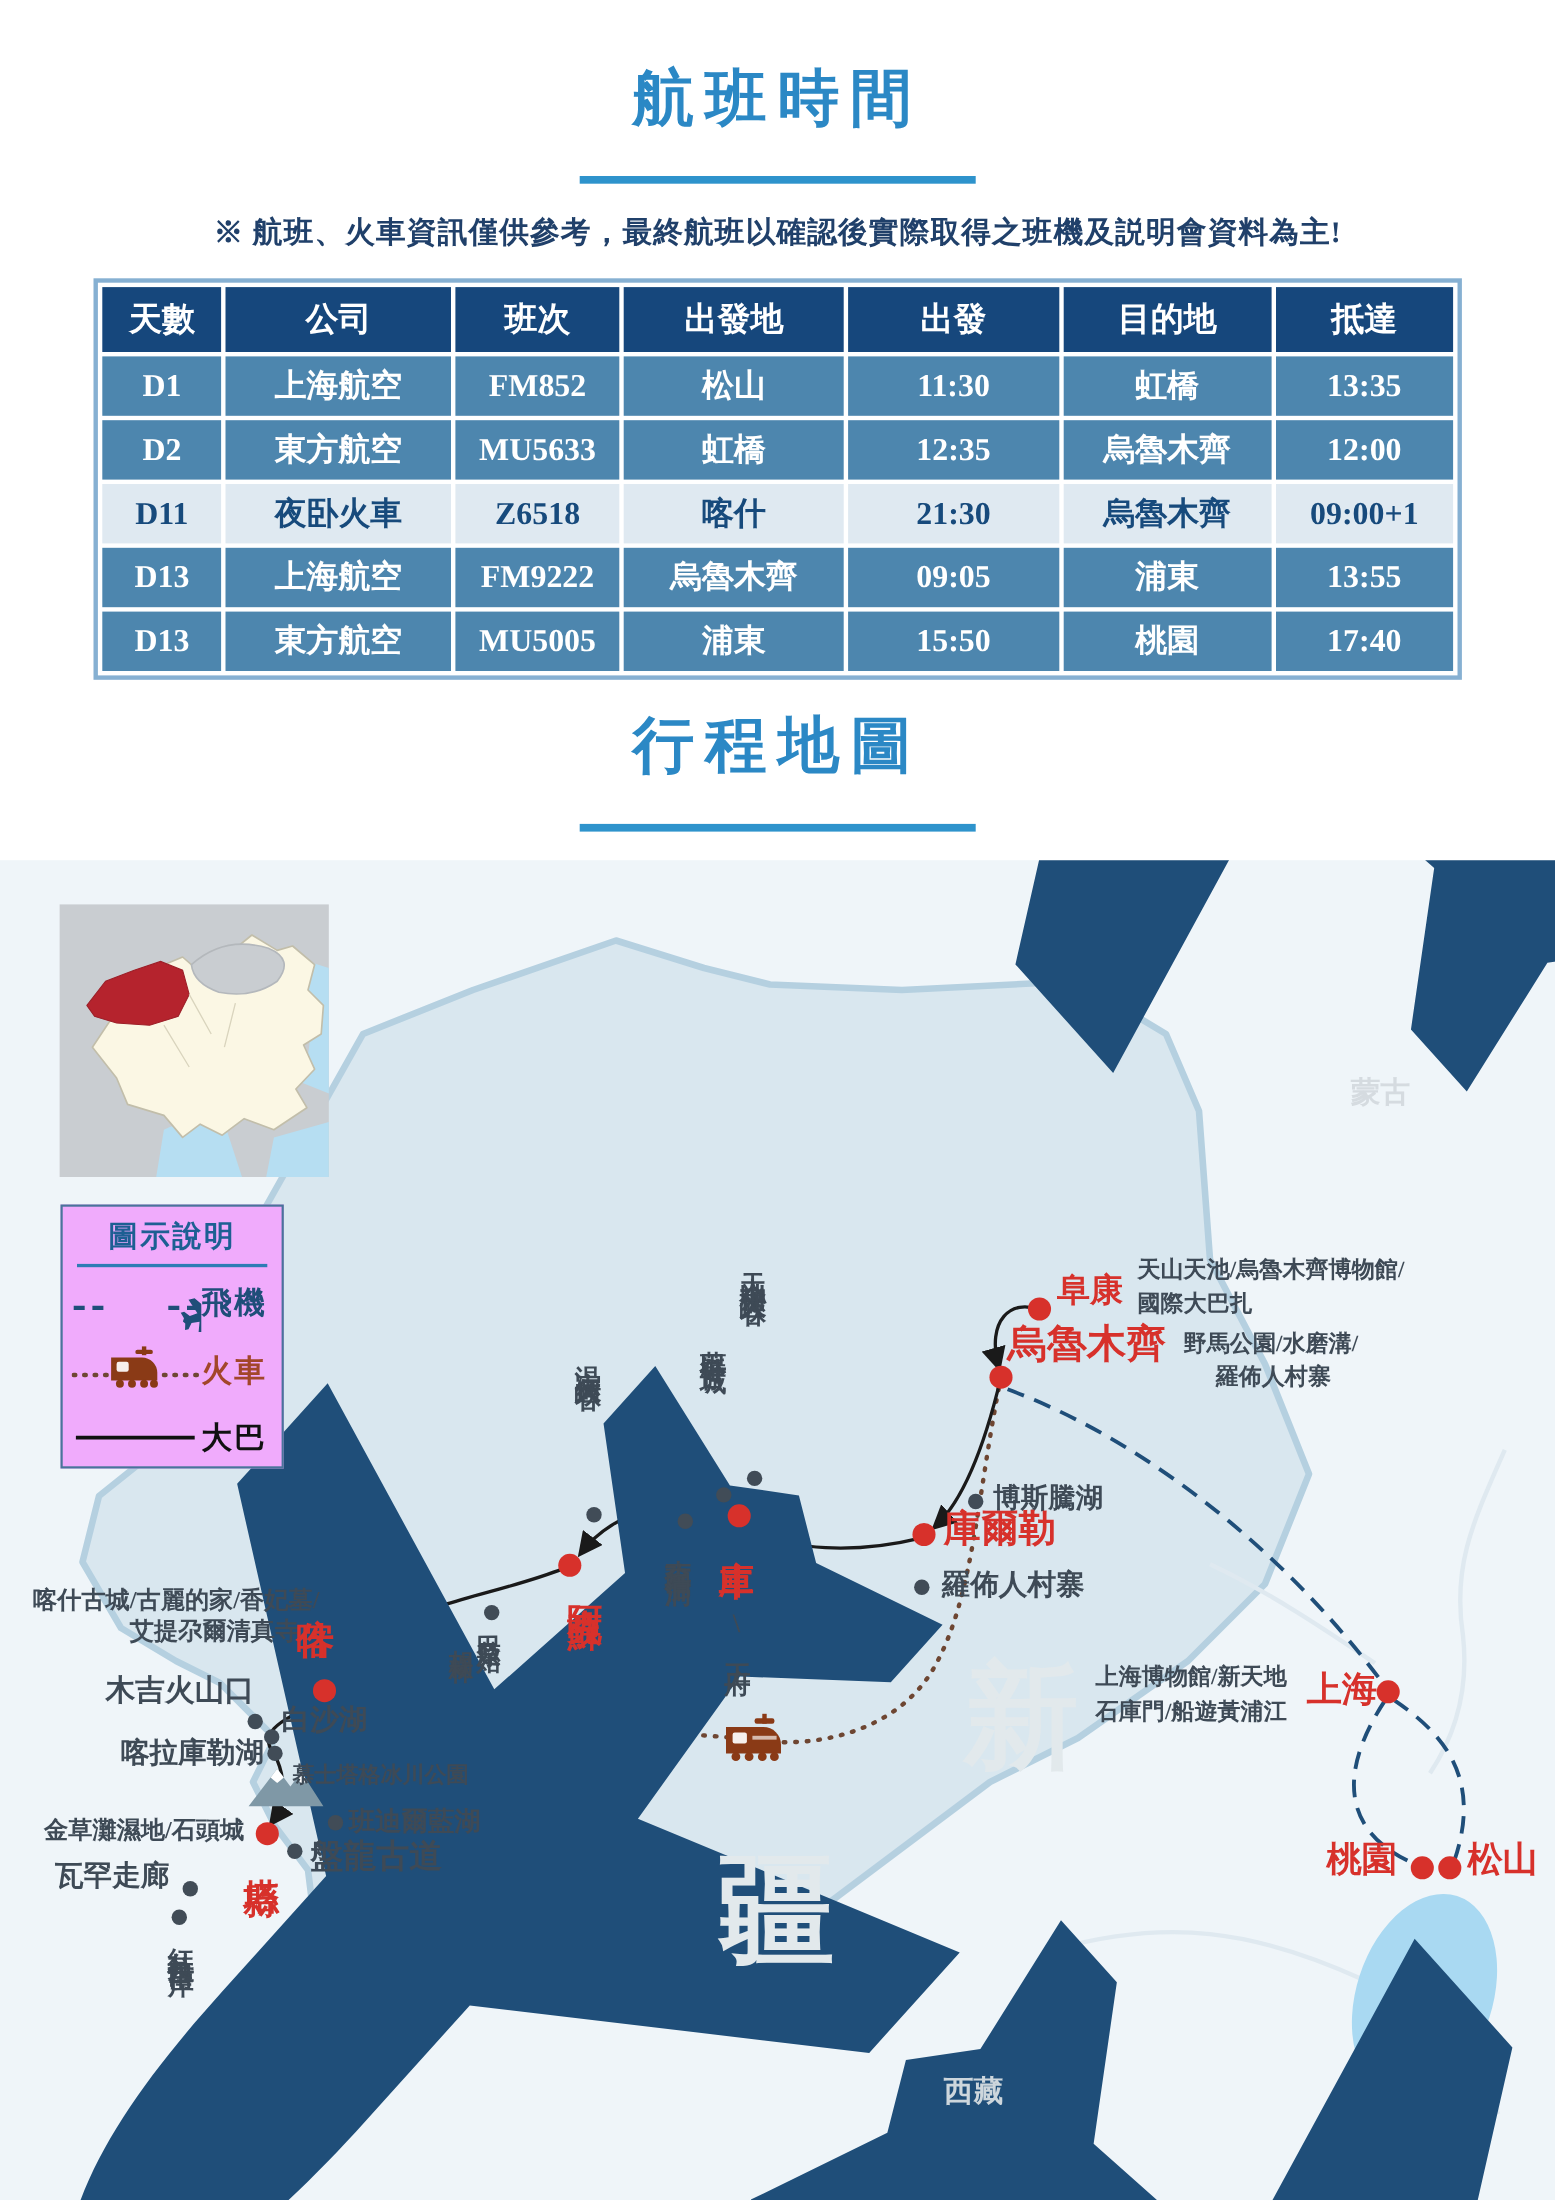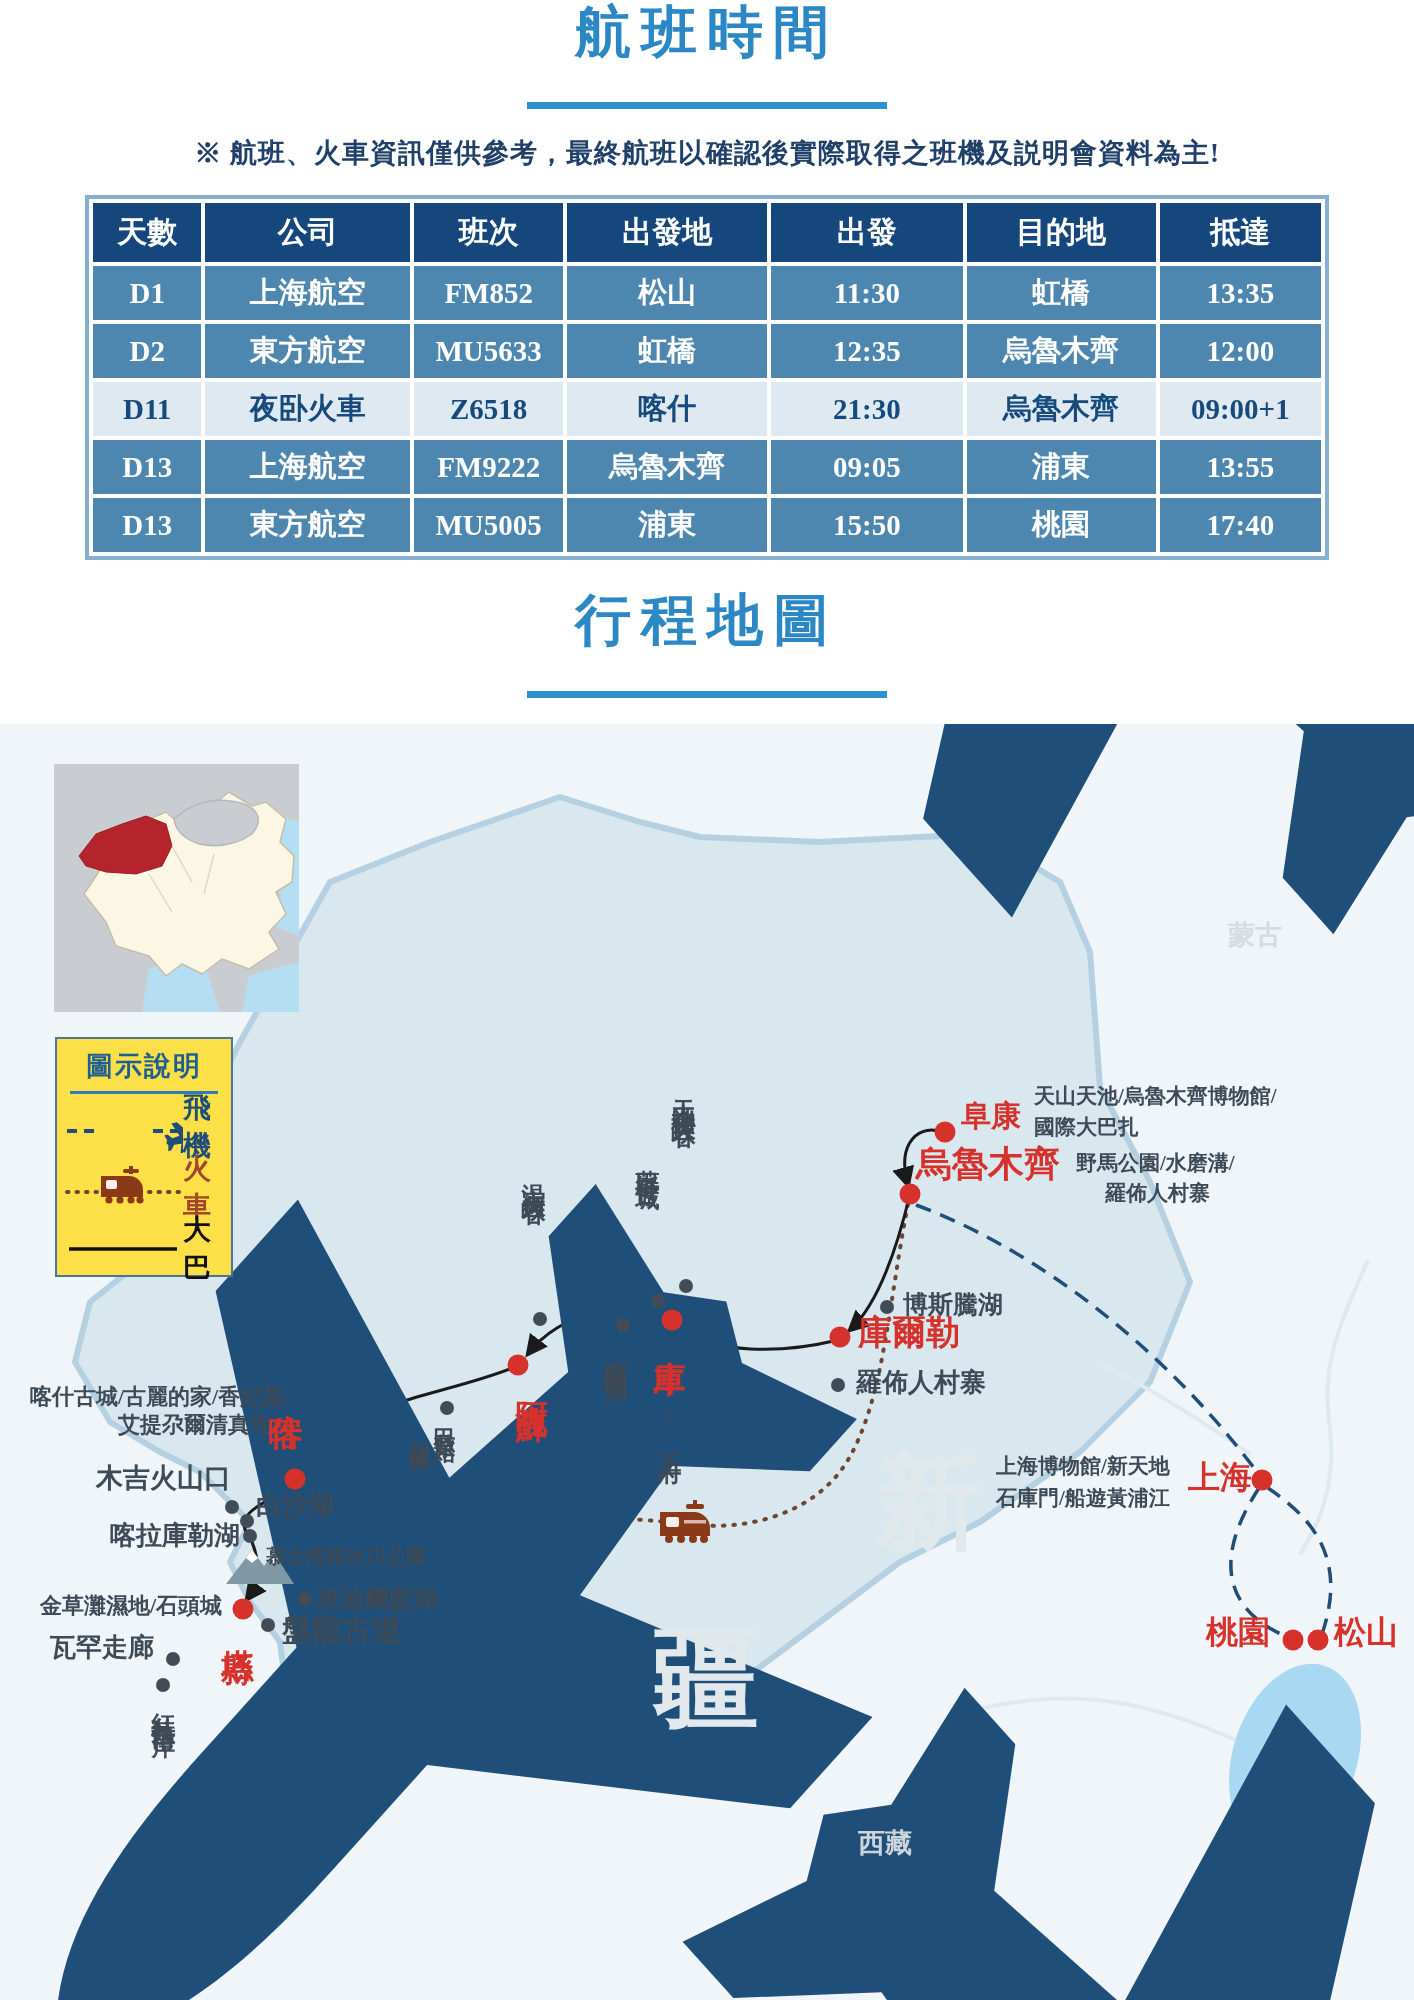--- a/index.html
+++ b/index.html
@@ -10,21 +10,21 @@
   *{box-sizing:border-box;}
   html,body{margin:0;padding:0;}
   body{
     width:1414px;height:2000px;background:#ffffff;position:relative;overflow:hidden;
     font-family:"Liberation Serif","DejaVu Serif",serif;
   }
   .sec-title{
     font-size:56px;font-weight:bold;color:var(--title-blue);
     text-align:center;letter-spacing:10px;margin:0;line-height:1.15;
   }
-  #flight-title{}
+  #flight-title{padding-top:58px;}
   .divider{width:360px;height:7px;background:var(--divider-blue);margin:38px auto 0;}
   .note{
     font-size:27px;font-weight:bold;color:#20406a;text-align:center;
     letter-spacing:1px;margin:26px 0 0;
   }
   table.flight{
     width:1244px;margin:24px auto 0;border-collapse:separate;border-spacing:4px;
     background:#ffffff;border:4px solid #86b0d2;
   }
   table.flight th{
@@ -37,22 +37,22 @@
   table.flight tr.light td{background:var(--row-light);color:#174a7c;}
   #map-title{padding-top:28px;}
   .map{
     position:relative;width:1414px;height:1278px;background:#eff5f9;margin-top:26px;
   }
   .map svg.base{position:absolute;left:0;top:0;}
   .inset{
     position:absolute;left:54px;top:40px;width:245px;height:248px;
   }
   .legend{
-    position:absolute;left:55px;top:313px;width:178px;height:240px;
-    background:#fde047;border:2px solid #49749b;
+    position:absolute;left:55px;top:313px;width:203px;height:240px;
+    background:#f0abfc;border:2px solid #49749b;
   }
   .legend-title{
     font-size:27px;font-weight:bold;color:#1d5f93;text-align:center;
     padding:9px 0 7px;margin:0 13px;border-bottom:3px solid #2e7cb5;letter-spacing:2px;
   }
   .legend-row{display:flex;align-items:center;padding:0 8px;height:56px;margin-top:5px;}
   .legend-icon{flex:0 0 118px;}
   .legend-label{font-size:28px;font-weight:bold;letter-spacing:2px;}
   .legend-label.plane{color:var(--navy);}
   .legend-label.train{color:#a2462a;}

